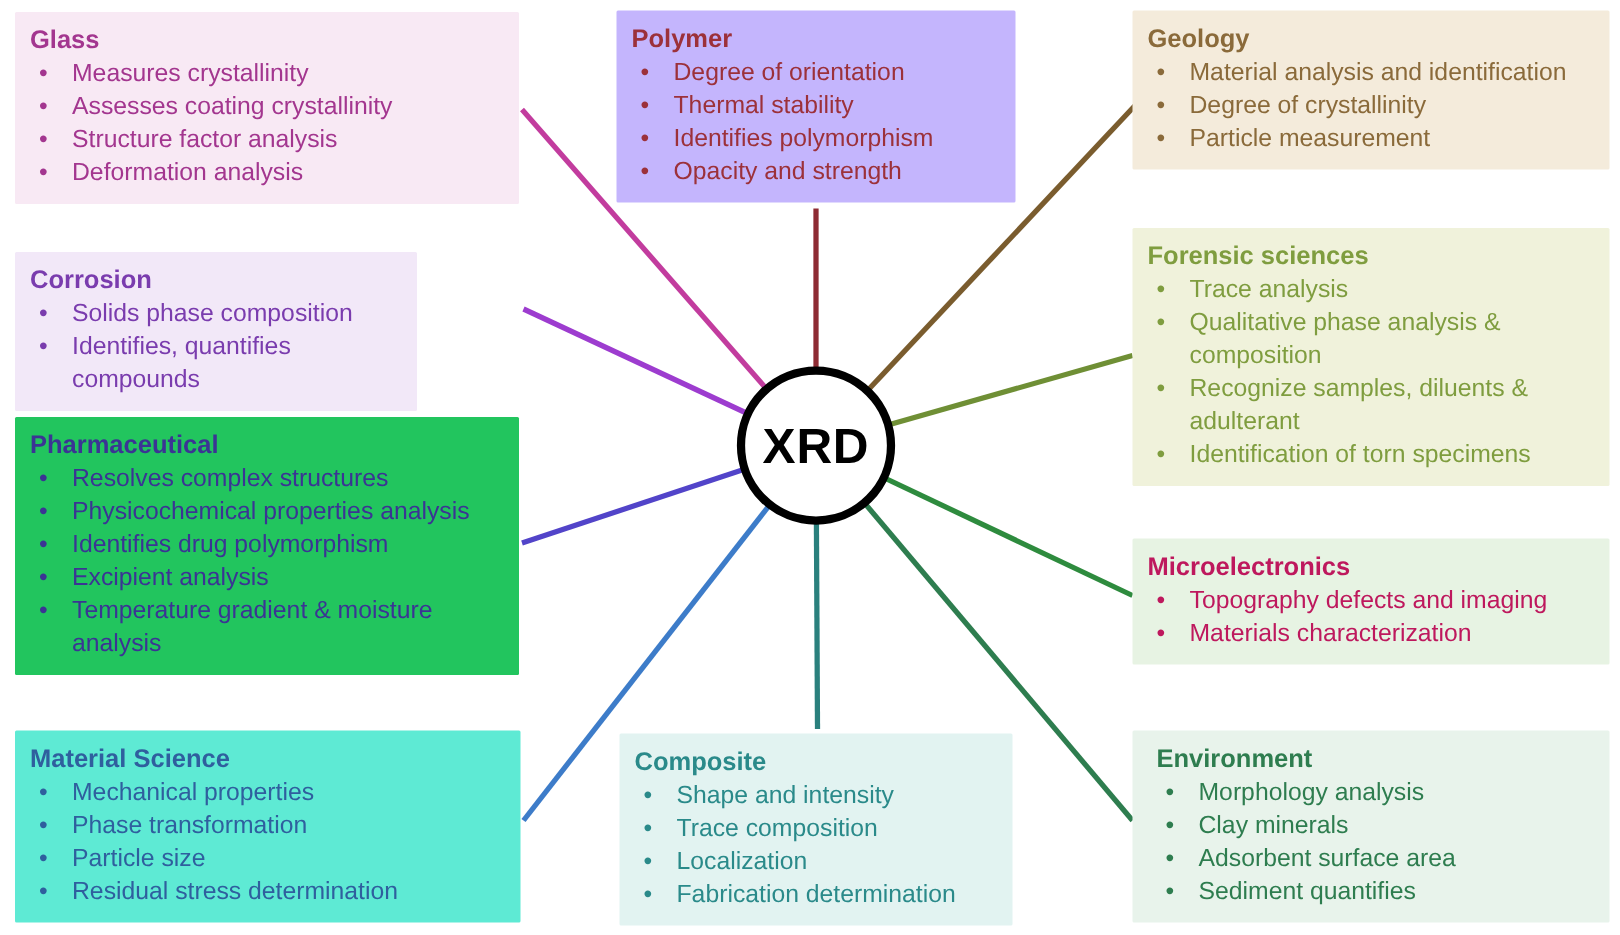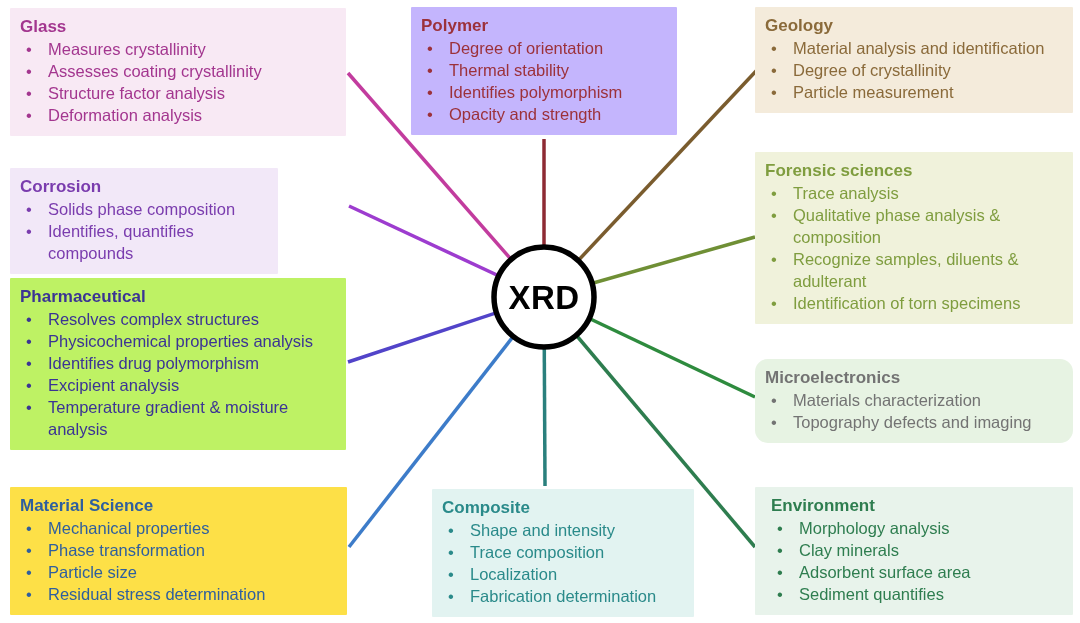--- a/index.html
+++ b/index.html
@@ -43,27 +43,27 @@
   }
   .box li::before {
     content: "\2022";
     position: absolute;
     left: 6px;
     top: 0;
   }
   
   .f-glass        { background: #f8e9f4; color: #a3368f; }
   .f-corrosion    { background: #f2e8f8; color: #7a3cae; }
-  .f-pharma       { background: #bef264; color: #3b3494; }
-  .f-material     { background: #fde047; color: #2f5f9e; }
+  .f-pharma       { background: #22c55e; color: #3b3494; }
+  .f-material     { background: #5eead4; color: #2f5f9e; }
   .f-polymer      { background: #c4b5fd; color: #9c313a; }
   .f-composite    { background: #e2f3f1; color: #2a8a8a; }
   .f-geology      { background: #f4ebdb; color: #8a6a3a; }
   .f-forensic     { background: #f0f2db; color: #7f9d3f; }
-  .f-micro        { background: #e7f3e3; color: #737373; border-radius: 13px; }
+  .f-micro        { background: #e7f3e3; color: #be185d; }
   .f-environment  { background: #e8f3eb; color: #2e7d4f; padding-left: 16px; }
 
   .hub-label {
     font-family: "Liberation Sans", "DejaVu Sans", sans-serif;
     font-weight: bold;
     font-size: 33px;
     letter-spacing: 0.5px;
   }
 </style>
 </head>
@@ -129,21 +129,21 @@
   <div class="box f-polymer" style="left:411px; top:7px; width:266px;">
     <div class="title">Polymer</div>
     <ul>
       <li>Degree of orientation</li>
       <li>Thermal stability</li>
       <li>Identifies polymorphism</li>
       <li>Opacity and strength</li>
     </ul>
   </div>
 
-  <div class="box f-composite" style="left:413px; top:489px; width:262px;margin-left:19px;">
+  <div class="box f-composite" style="left:413px; top:489px; width:262px;">
     <div class="title">Composite</div>
     <ul>
       <li>Shape and intensity</li>
       <li>Trace composition</li>
       <li>Localization</li>
       <li>Fabrication determination</li>
     </ul>
   </div>
 
   <div class="box f-geology" style="left:755px; top:7px; width:318px;">
@@ -161,22 +161,22 @@
       <li>Trace analysis</li>
       <li>Qualitative phase analysis &amp; composition</li>
       <li>Recognize samples, diluents &amp; adulterant</li>
       <li>Identification of torn specimens</li>
     </ul>
   </div>
 
   <div class="box f-micro" style="left:755px; top:359px; width:318px;">
     <div class="title">Microelectronics</div>
     <ul>
+      <li>Topography defects and imaging</li>
       <li>Materials characterization</li>
-      <li>Topography defects and imaging</li>
     </ul>
   </div>
 
   <div class="box f-environment" style="left:755px; top:487px; width:318px;">
     <div class="title">Environment</div>
     <ul>
       <li>Morphology analysis</li>
       <li>Clay minerals</li>
       <li>Adsorbent surface area</li>
       <li>Sediment quantifies</li>

